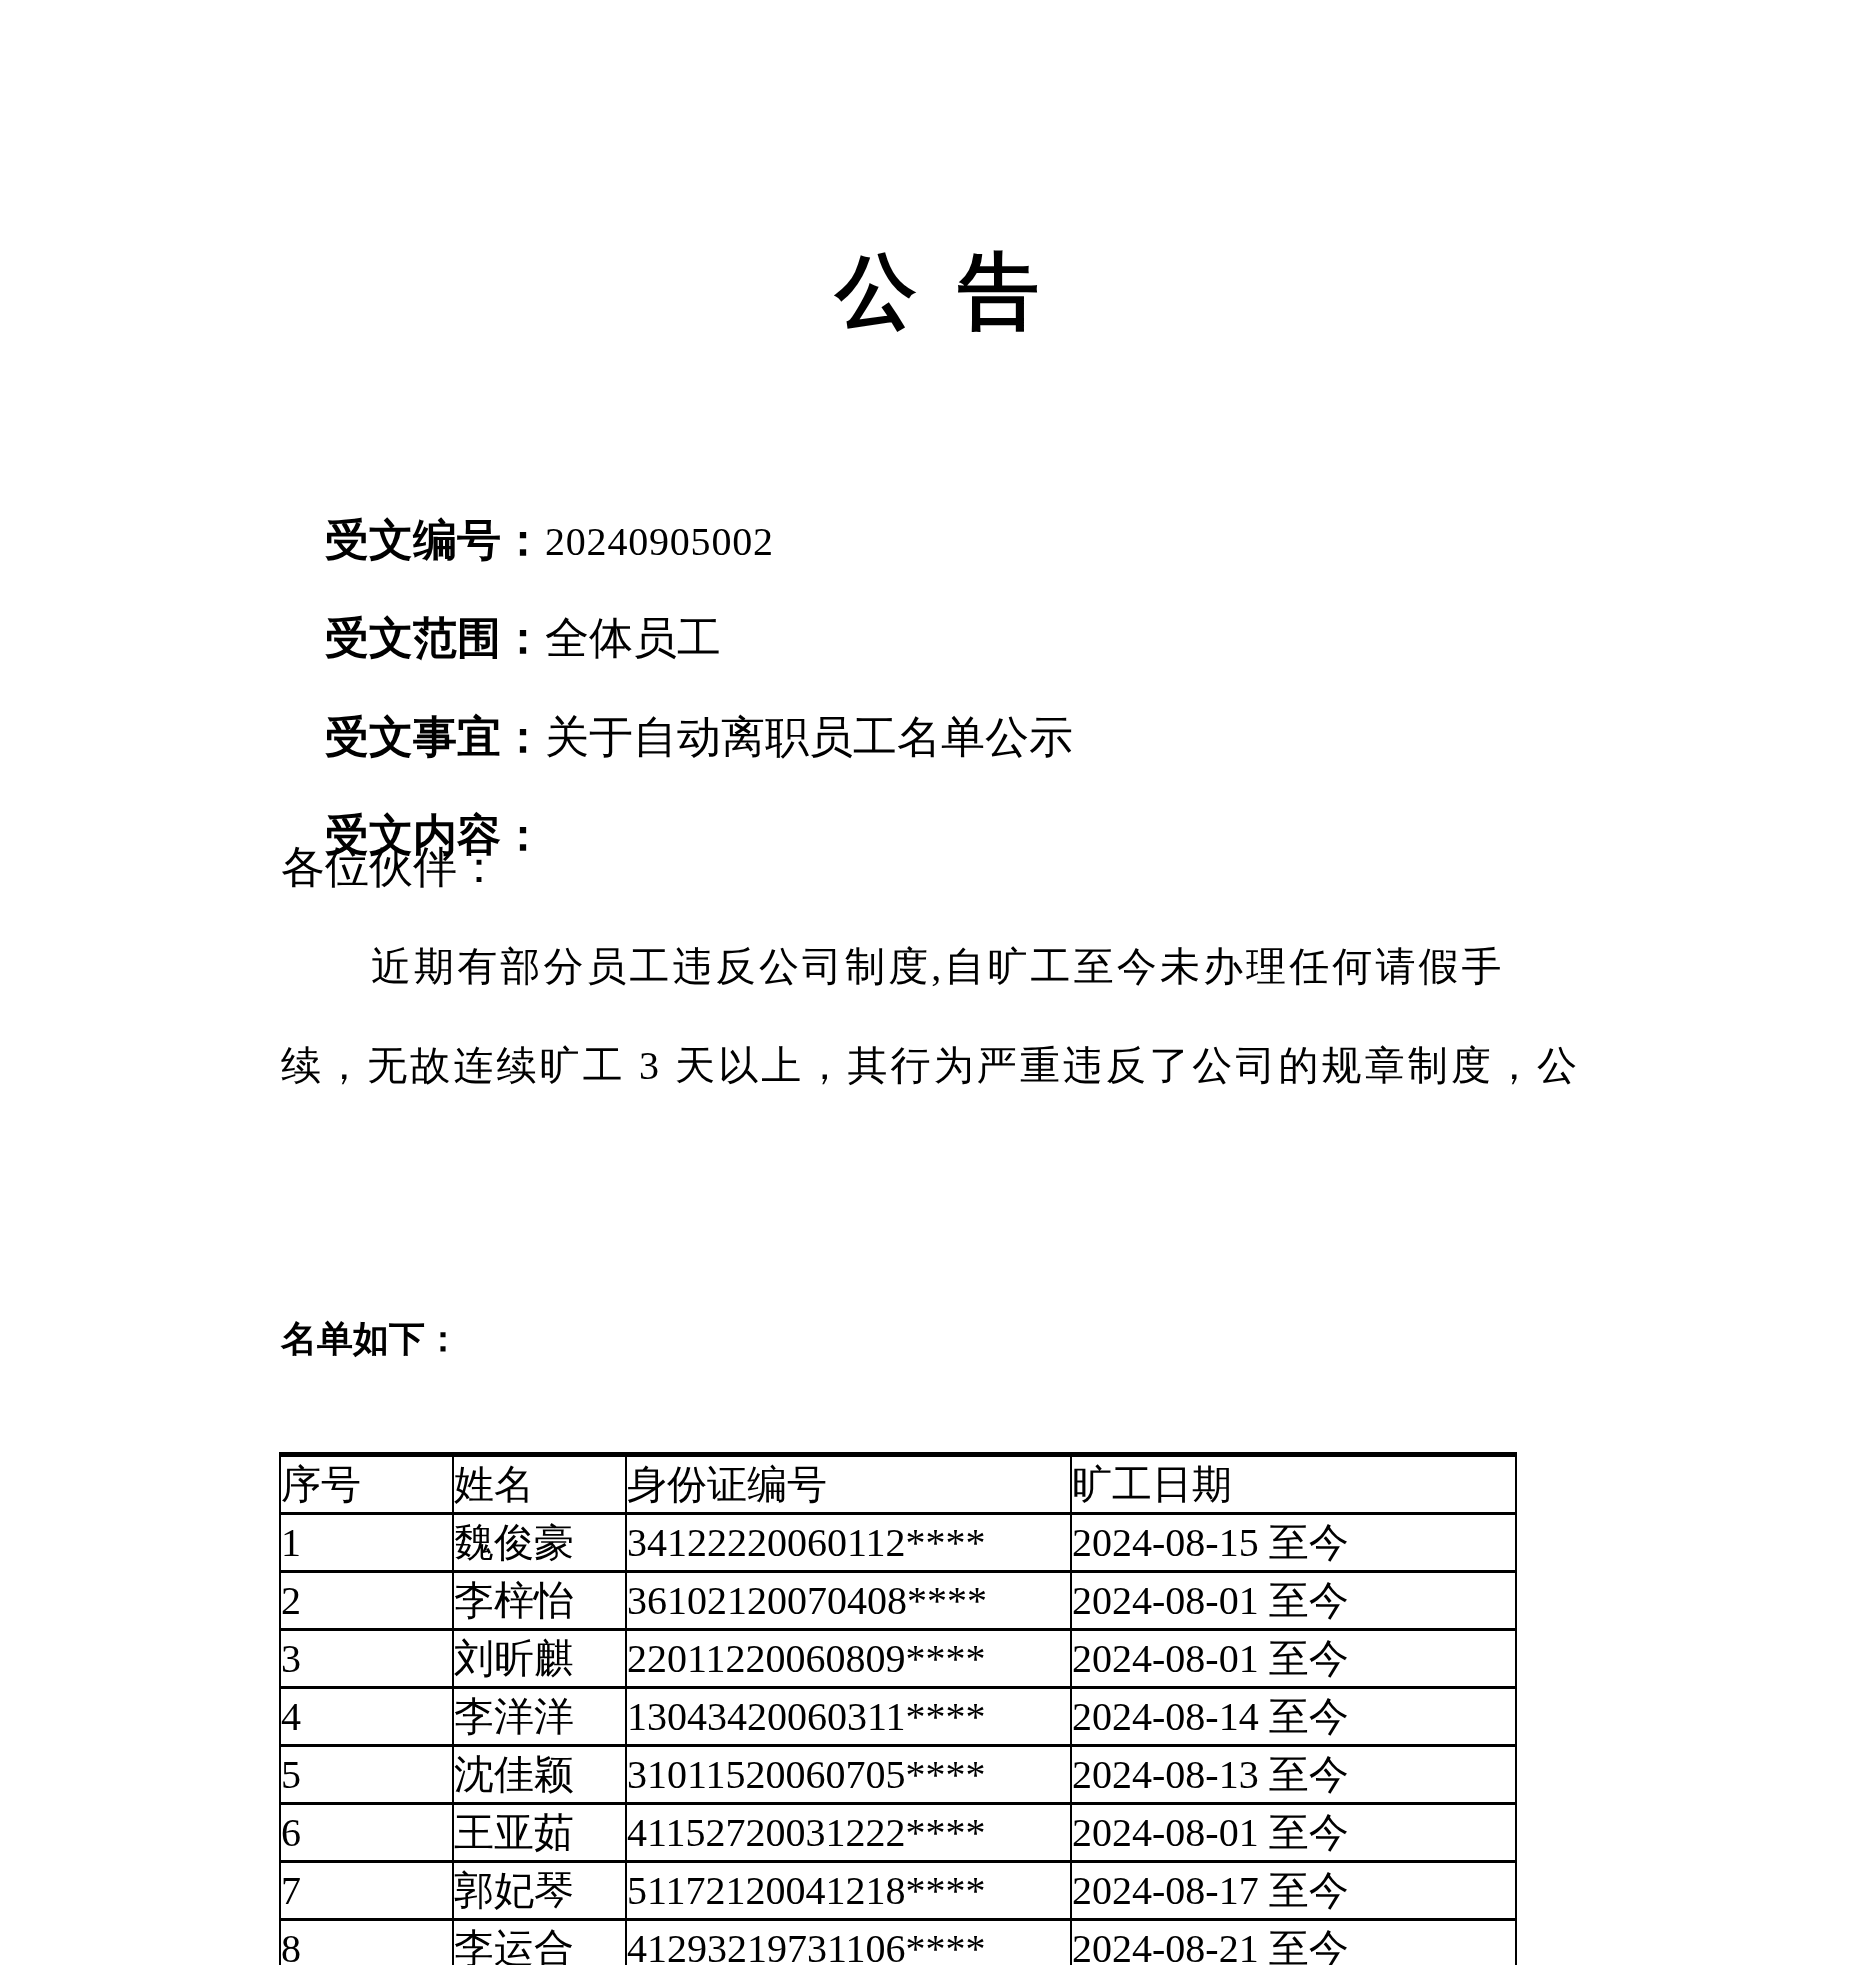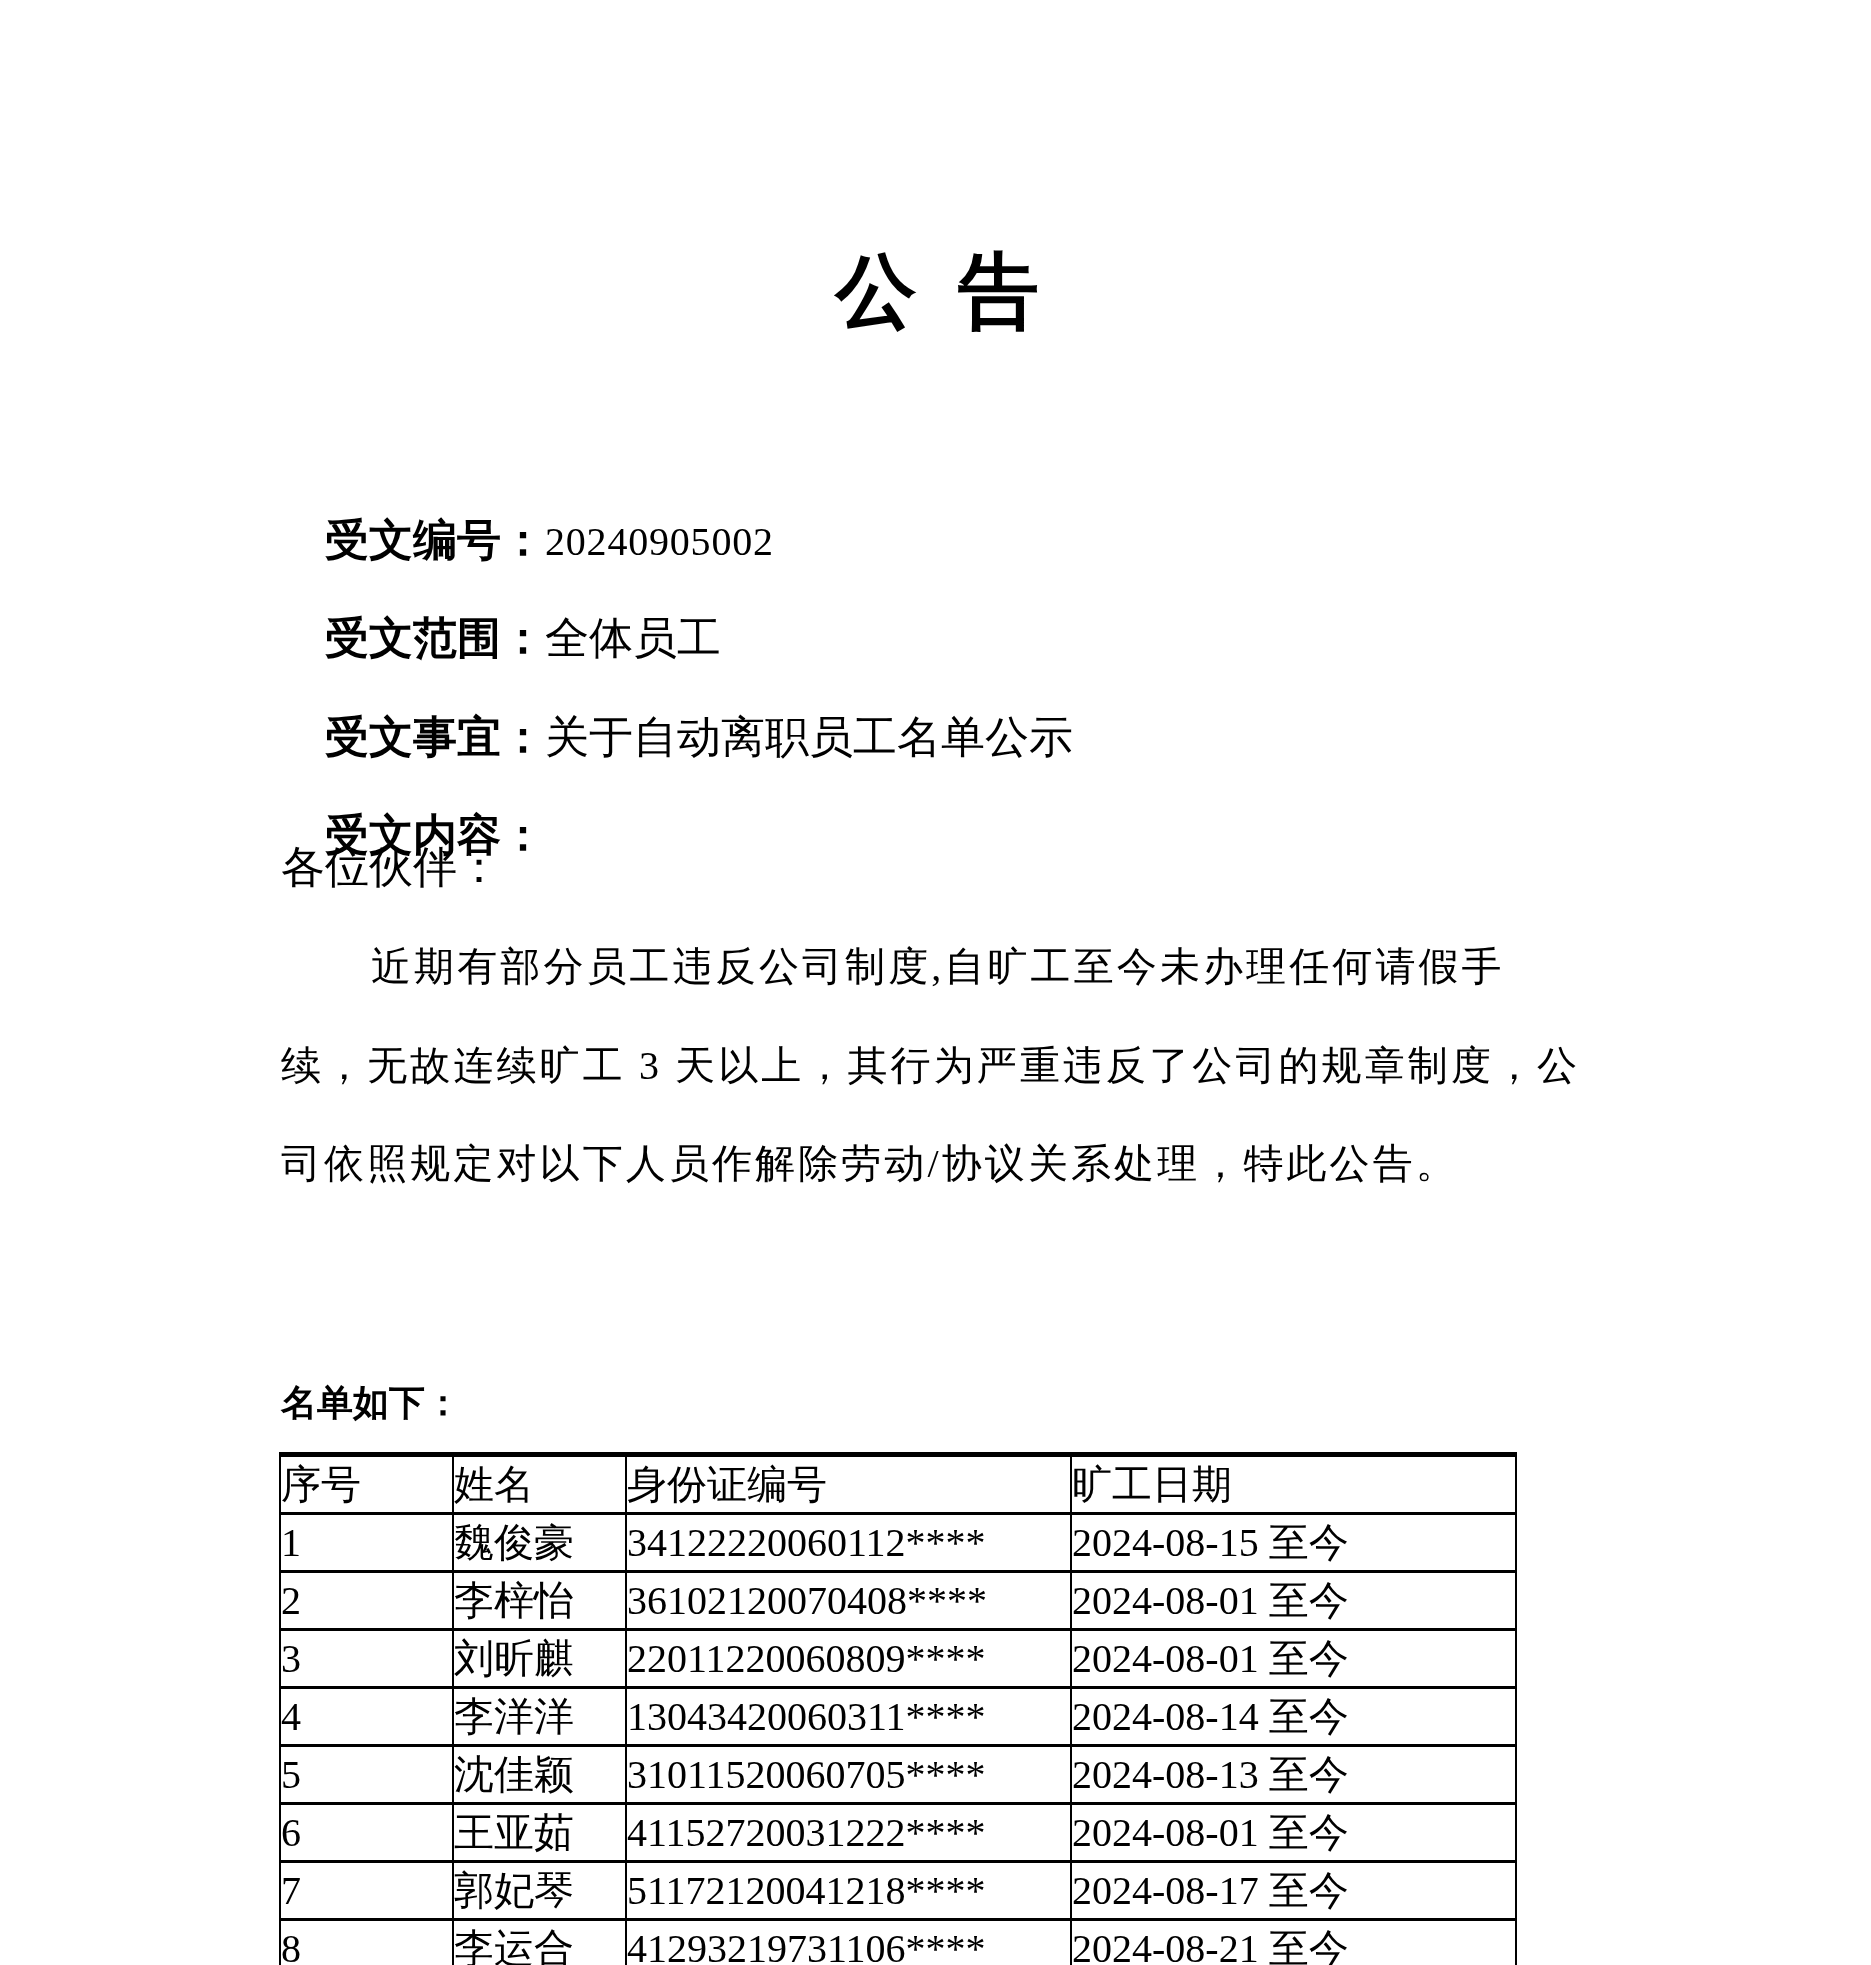--- a/index.html
+++ b/index.html
@@ -102,23 +102,22 @@
   </div>
 
   <div class="abs field-line" style="top:735px">
     <span class="field-label">受文内容：</span><span class="field-value"></span>
   </div>
 
   <div class="abs salutation" style="top:834px">各位伙伴：</div>
 
   <div class="abs body-line indented" style="top:932px">近期有部分员工违反公司制度,自旷工至今未办理任何请假手</div>
   <div class="abs body-line" style="top:1031px">续，无故连续旷工 3 天以上，其行为严重违反了公司的规章制度，公</div>
-  <div class="abs body-line" style="top:1129px">司依照规定对以下人员作解除劳动/协议关系处理，特此公告。</div>
-
-  <div class="abs list-intro" style="top:1376px">名单如下：</div>
+
+  <div class="abs list-intro" style="top:1312px">名单如下：</div>
 
   <table class="roster">
     <colgroup>
       <col style="width:14%">
       <col style="width:14%">
       <col style="width:36%">
       <col style="width:36%">
     </colgroup>
     <thead>
       <tr>

